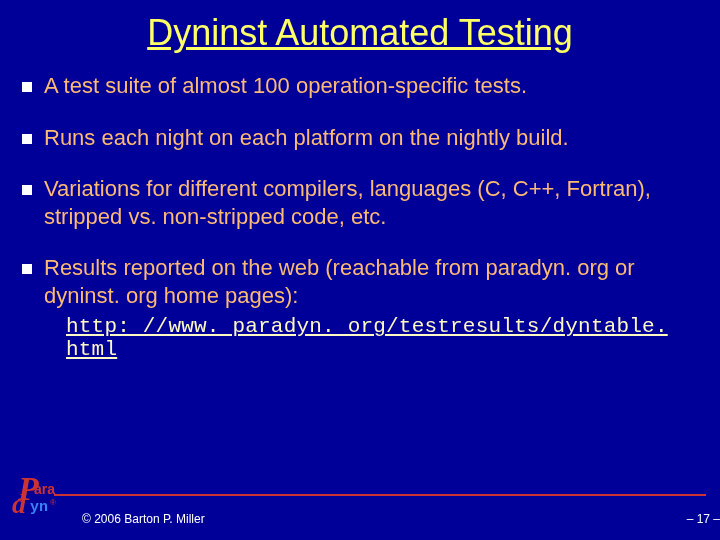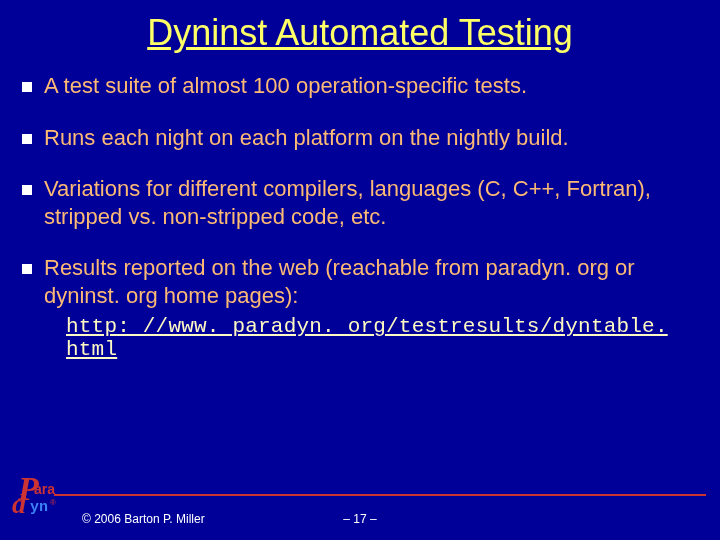--- a/index.html
+++ b/index.html
@@ -133,21 +133,21 @@
     bottom: 14px;
     font-family: Arial, sans-serif;
     font-size: 12px;
     color: #ffffff;
   }
   .pagenum {
     position: absolute;
     left: 0;
     right: 0;
     bottom: 14px;
-    text-align: center;
+    text-align: right;
     font-family: Arial, sans-serif;
     font-size: 12px;
     color: #ffffff;
   }
   .subtitle {
     position: absolute;
     right: 28px;
     bottom: 14px;
     font-family: Arial, sans-serif;
     font-size: 12px;

